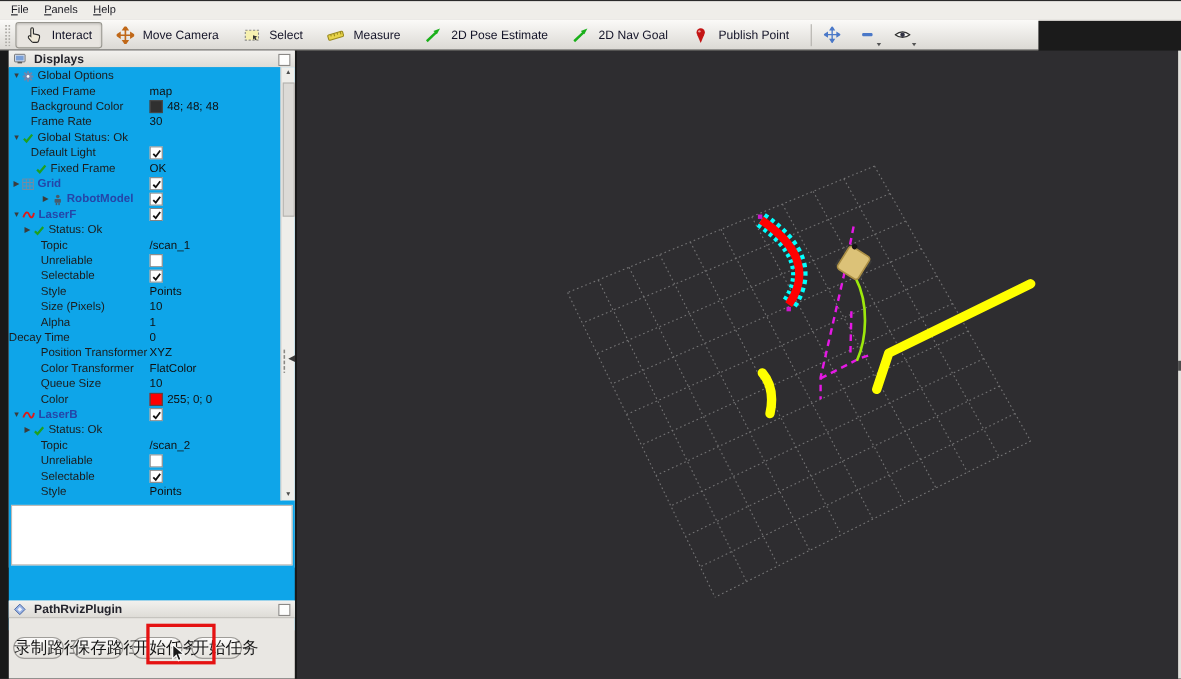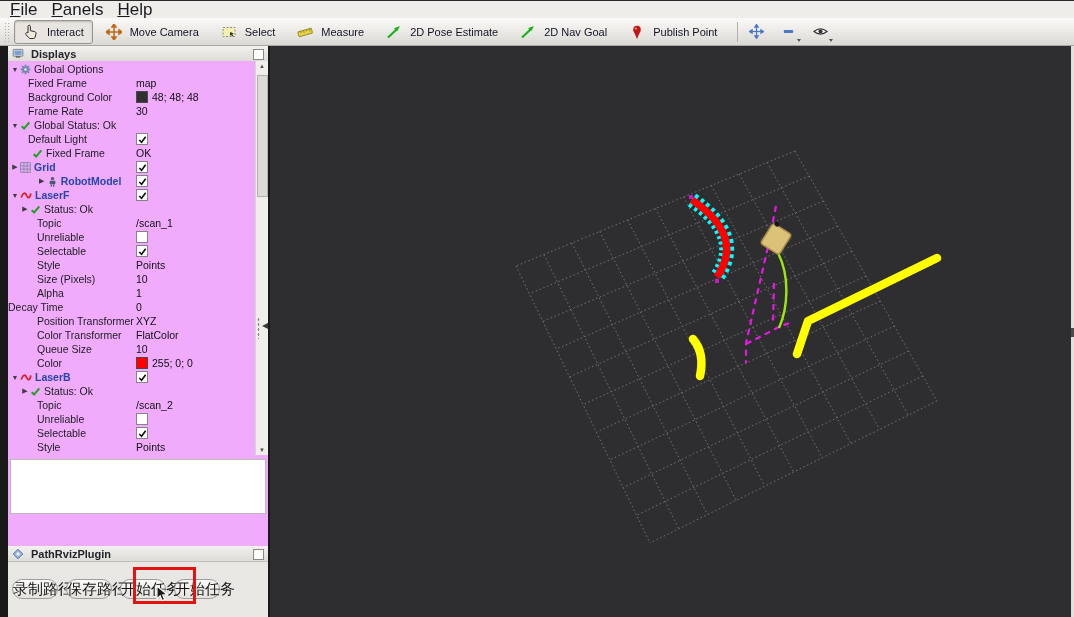--- a/index.html
+++ b/index.html
@@ -2,25 +2,25 @@
 <html><head>
 <meta charset="utf-8">
 <style>
   html,body{margin:0;padding:0;background:#555;}
   #app{position:relative;width:1074px;height:617px;overflow:hidden;
        font-family:"Liberation Sans","DejaVu Sans",sans-serif;
        background:#1b1b1b;border-top:1px solid #2a2a2a;box-sizing:border-box;}
   
   #menubar{position:absolute;left:0;top:0;width:1074px;height:17px;
            background:#efede9;border-bottom:1px solid #c9c7c3;
-           display:flex;align-items:center;font-size:17px;color:#1a1a22;}
+           display:flex;align-items:center;font-size:10px;color:#1a1a22;}
   .menu-item{padding:1px 6px;margin-left:2px;cursor:default;}
   .menu-item:first-child{margin-left:4px;}
   
-  #toolbar{position:absolute;left:0;top:17px;width:1074px;height:28px;
+  #toolbar{position:absolute;left:0;top:17px;width:944px;height:28px;
            background:linear-gradient(#fbfaf8,#dbd9d4);
            border-bottom:1px solid #a9a7a3;display:flex;align-items:center;
            padding-left:3px;box-sizing:border-box;}
   #tb-handle{width:6px;height:20px;margin:0 4px 0 1px;
              background-image:radial-gradient(#aeaca7 36%,transparent 40%);
              background-size:3px 3px;}
   .tool-btn{display:inline-flex;align-items:center;gap:5px;padding:3px 8px;
             margin-right:4px;border:1px solid transparent;border-radius:3px;
             background:transparent;font-size:11px;color:#141428;
             font-family:inherit;white-space:nowrap;}
@@ -34,21 +34,21 @@
                 border-top:3px solid #555;}
   
   #dock{position:absolute;left:0;top:45px;width:270px;height:572px;background:#191919;}
   .panel{position:absolute;left:8px;width:260px;background:#e9e7e3;box-sizing:border-box;}
   .panel-header{height:15px;display:flex;align-items:center;gap:4px;padding:0 4px;
                 background:linear-gradient(#f2f1ee,#dedcd7);border-bottom:1px solid #c2c0bc;
                 font-size:11px;font-weight:bold;color:#23232b;}
   .float-btn{position:absolute;right:4px;top:3px;width:9px;height:9px;background:#fdfdfc;
              border:1px solid #8a8885;}
   #displays-panel{top:0;height:470px;}
-  #tree{position:absolute;left:0;top:15px;width:260px;height:512px;background:#f0abfc;overflow:hidden;}
+  #tree{position:absolute;left:0;top:15px;width:260px;height:512px;background:#0ea5e9;overflow:hidden;}
   #tree-rows{position:absolute;left:0;top:1px;width:247px;}
   .trow{display:flex;height:14px;align-items:center;font-size:10.5px;color:#1c1c1c;}
   .tleft{width:126px;box-sizing:border-box;display:flex;align-items:center;
          overflow:hidden;white-space:nowrap;flex:none;}
   .tval{flex:1;display:flex;align-items:center;white-space:nowrap;overflow:hidden;
         padding-left:2px;color:#101010;}
   .arr{width:10px;flex:none;font-size:7px;color:#3c3c3c;text-align:center;}
   .tic{flex:none;display:inline-flex;margin-right:3px;}
   .tlabel.bold{color:#2546a8;font-weight:bold;}
   .cb{width:10px;height:10px;border:1px solid #848484;background:#fff;flex:none;

